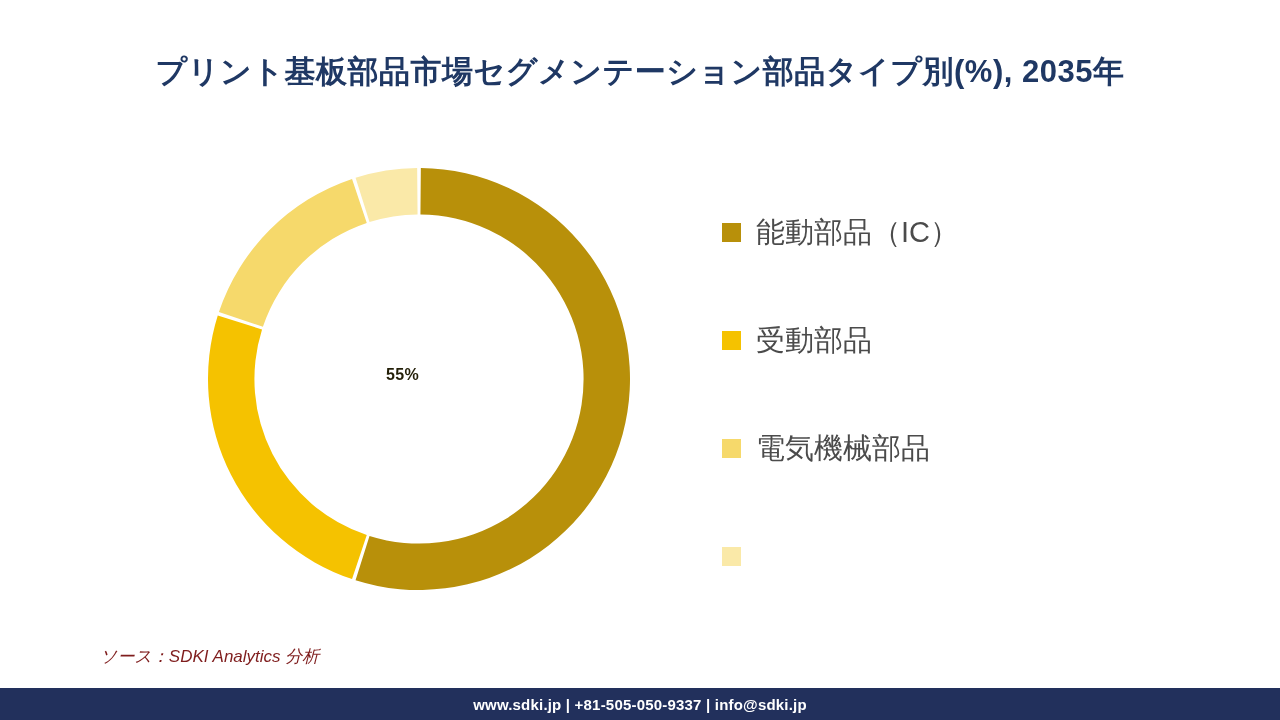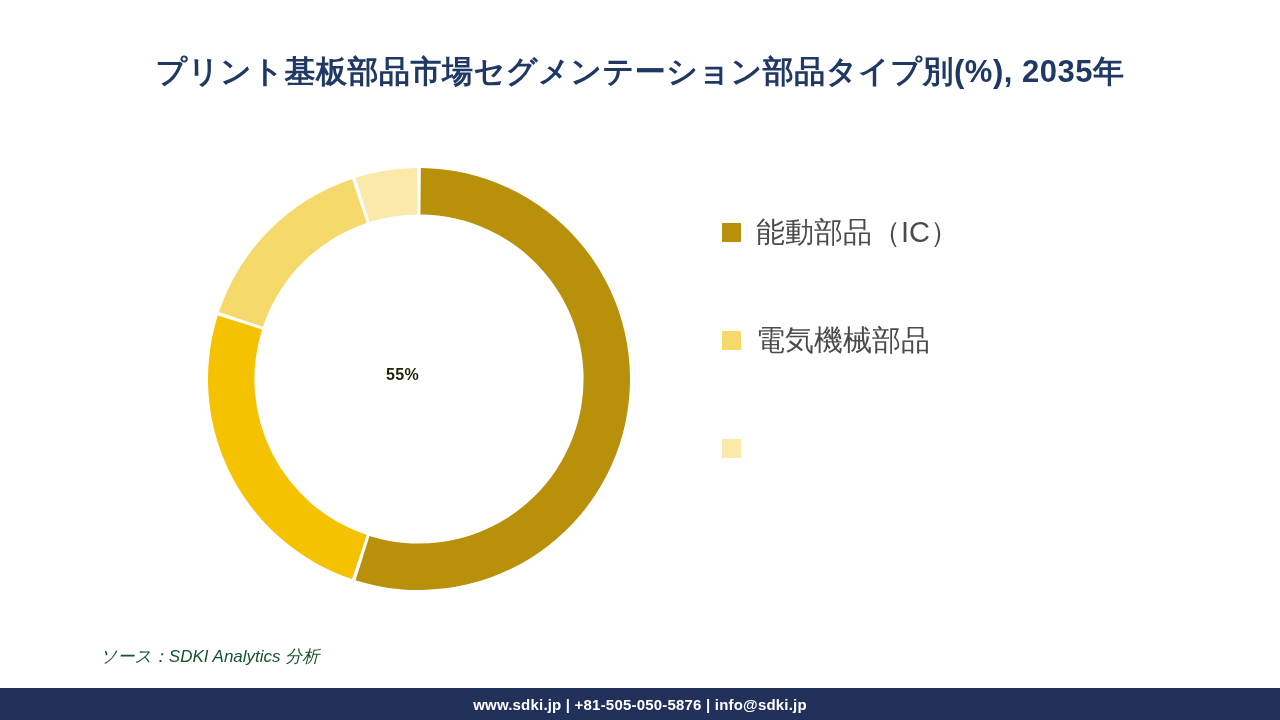--- a/index.html
+++ b/index.html
@@ -90,21 +90,21 @@
     font-size: 27px;
   }
 
   
   .source-note {
     position: absolute;
     left: 100px;
     top: 645px;
     font-size: 17px;
     font-style: italic;
-    color: #14532d;
+    color: #7f1d1d;
     font-weight: 500;
   }
 
   
   .footer-bar {
     position: absolute;
     left: 0;
     bottom: 0;
     width: 1280px;
     height: 32px;
@@ -139,31 +139,35 @@
     <div class="slice-label">55%</div>
   </div>
 
   <div class="legend">
 
     <div class="legend-item">
       <span class="legend-swatch" style="background: rgb(184, 144, 10);"></span>
       <span class="legend-label">能動部品（IC）</span>
     </div>
 
+    <div class="legend-item">
+      <span class="legend-swatch" style="background: rgb(245, 194, 0);"></span>
+      <span class="legend-label">受動部品</span>
+    </div>
 
     <div class="legend-item">
       <span class="legend-swatch" style="background: rgb(246, 217, 107);"></span>
       <span class="legend-label">電気機械部品</span>
     </div>
 
     <div class="legend-item small">
       <span class="legend-swatch" style="background: rgb(250, 233, 168);"></span>
     </div>
 
   </div>
 
   <div class="source-note">ソース：SDKI Analytics 分析</div>
 
   <div class="footer-bar">
-    <span class="footer-text">www.sdki.jp | +81-505-050-5876 | info@sdki.jp</span>
+    <span class="footer-text">www.sdki.jp | +81-505-050-9337 | info@sdki.jp</span>
   </div>
 
 </div>
 
 </body></html>

